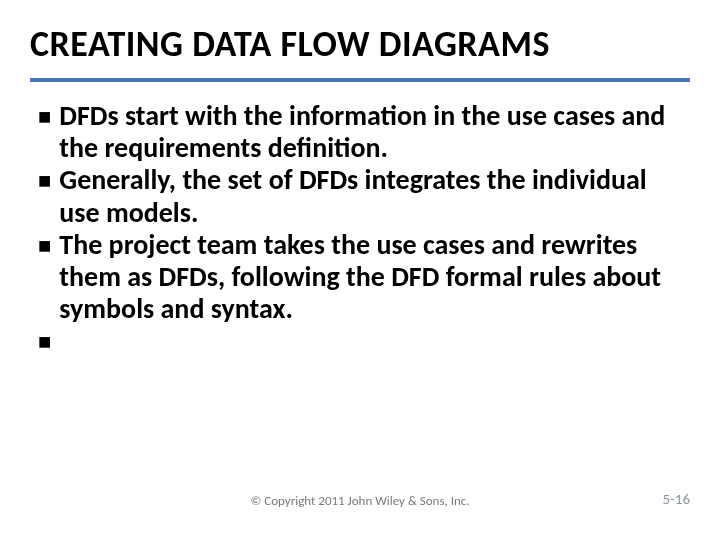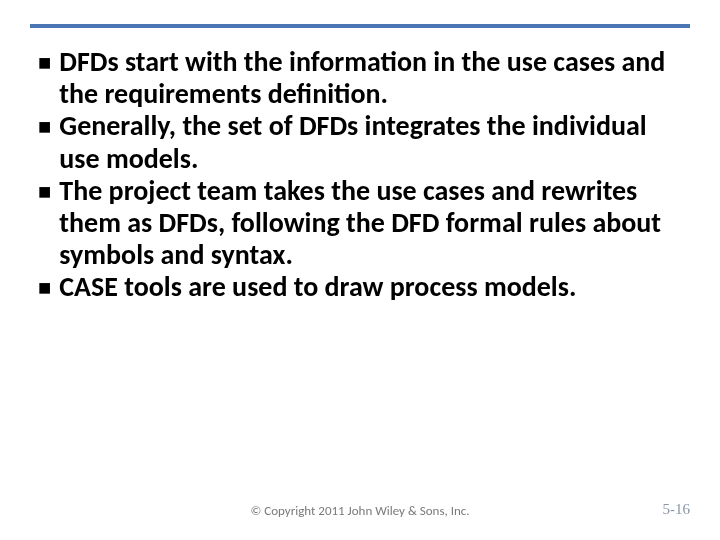--- a/index.html
+++ b/index.html
@@ -48,65 +48,64 @@
       flex-shrink: 0;
       font-weight: 900;
     }
     .bullet-text {
       font-size: 28px;
       color: #000000;
       font-weight: 700;
     }
     .footer {
       position: absolute;
-      bottom: 22px;
+      bottom: 32px;
       left: 0;
       width: 100%;
       display: flex;
       justify-content: space-between;
       align-items: flex-start;
       padding: 0 30px;
     }
     .copyright {
       font-size: 13px;
       color: #7a7a7a;
       text-align: center;
       flex: 1;
     }
     .page-number {
       font-size: 15px;
       color: #8a95a8;
       position: absolute;
       right: 30px;
       bottom: 0;
-      font-family: Liberation Serif, serif;
     }
   </style>
 </head>
 <body>
 
 <div class="slide">
+  <div class="title">CREATING DATA FLOW DIAGRAMS</div>
   <div class="title-underline"></div>
 
   <div class="content">
     <div class="bullet-item">
       <span class="bullet-marker">■</span>
       <span class="bullet-text">DFDs start with the information in the use cases and the requirements definition.</span>
     </div>
     <div class="bullet-item">
       <span class="bullet-marker">■</span>
       <span class="bullet-text">Generally, the set of DFDs integrates the individual use models.</span>
     </div>
     <div class="bullet-item">
       <span class="bullet-marker">■</span>
       <span class="bullet-text">The project team takes the use cases and rewrites them as DFDs, following the DFD formal rules about symbols and syntax.</span>
     </div>
     <div class="bullet-item">
       <span class="bullet-marker">■</span>
-      <span class="bullet-text">CASE tools are used to draw process models.</span>
     </div>
   </div>
 
   <div class="footer">
     <div class="copyright">© Copyright 2011 John Wiley &amp; Sons, Inc.</div>
     <div class="page-number">5-16</div>
   </div>
 </div>
 
 </body></html>

